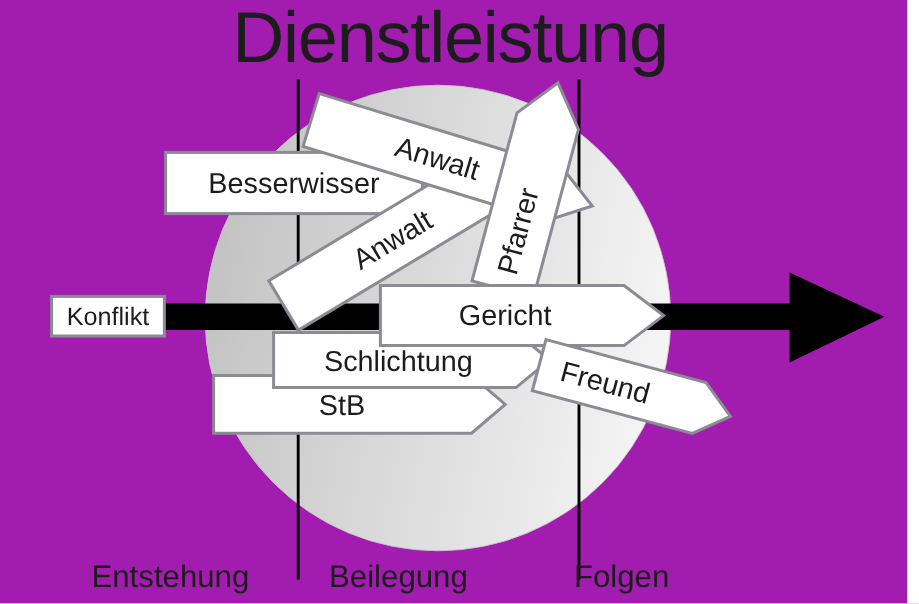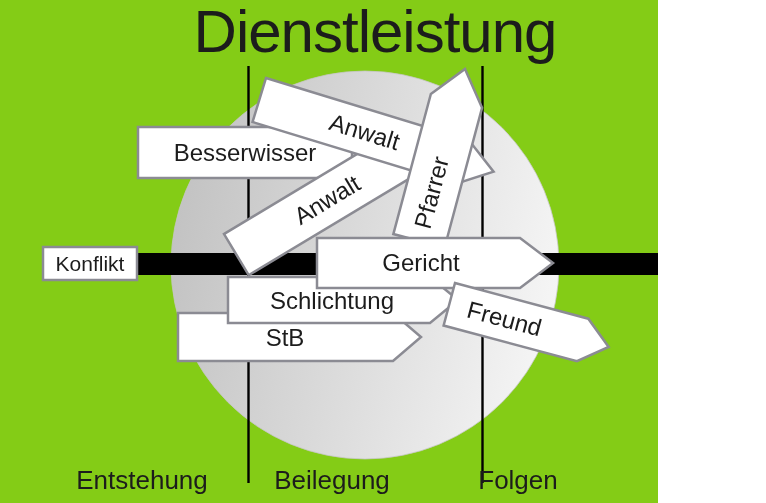--- a/index.html
+++ b/index.html
@@ -2,23 +2,23 @@
 <html style="--shape-fill: #ffffff; --shape-border: #8b8b93; --timeline-arrow: #000000; --text: #1c1c1c; --circle-dark: #c2c2c2; --circle-light: #f5f5f5;"><head>
 <meta charset="utf-8">
 <style>
   html, body {
     margin: 0;
     padding: 0;
     background: #ffffff;
   }
   .stage {
     position: relative;
-    width: 658px;
+    width: 756px;
     height: 503px;
-    background: #84cc16;
+    background: #a21caf;
     overflow: hidden;
     font-family: "Liberation Sans", "DejaVu Sans", sans-serif;
   }
   svg { display: block; }
 
   .shape {
     fill: var(--shape-fill, #ffffff);
     stroke: var(--shape-border, #8b8b93);
     stroke-width: 2.5;
     stroke-linejoin: miter;

